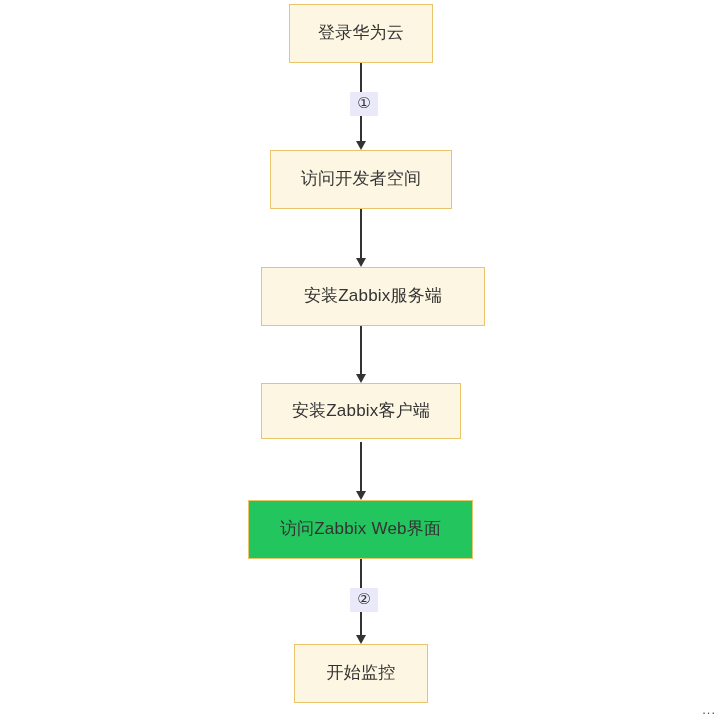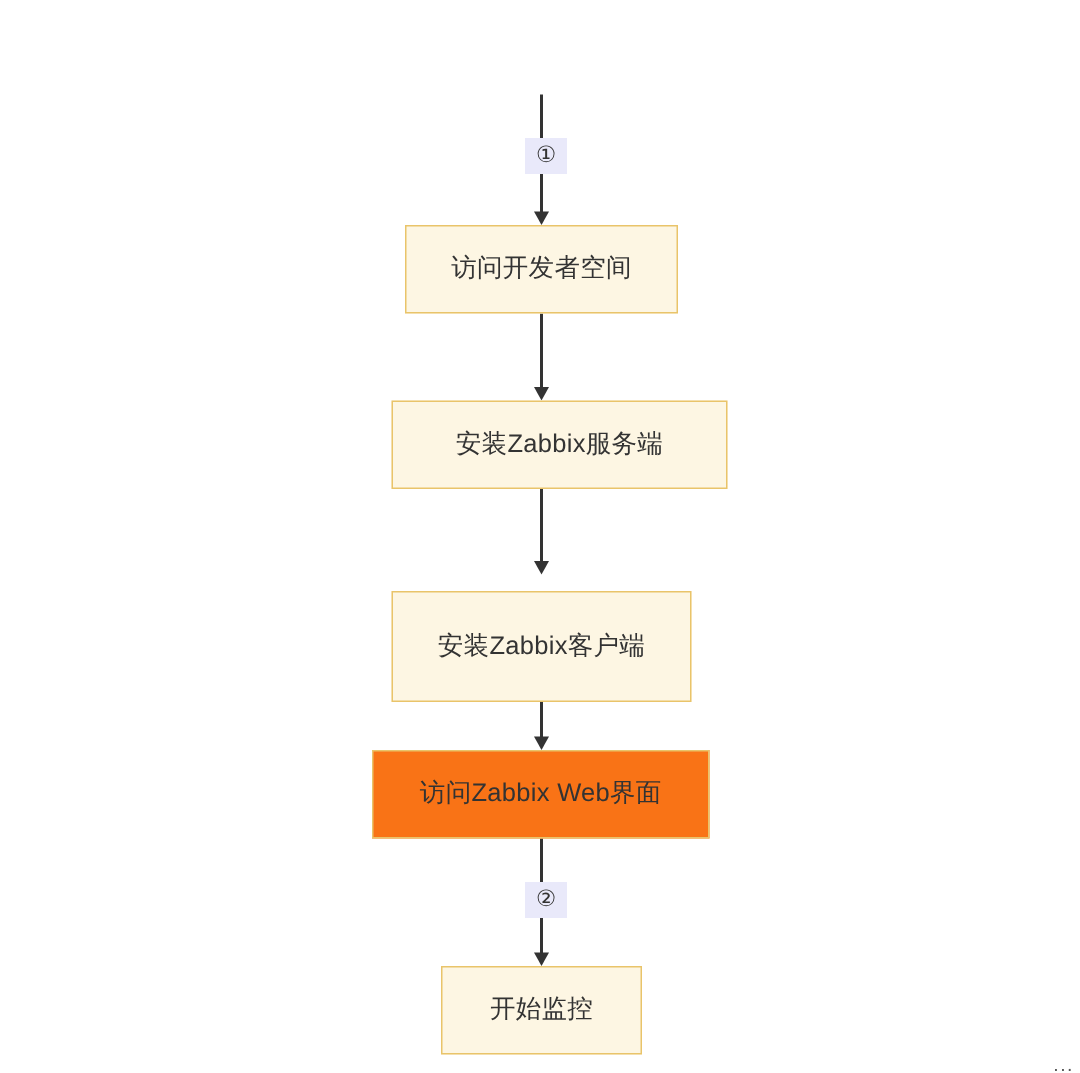--- a/index.html
+++ b/index.html
@@ -112,28 +112,31 @@
     </div>
     <div class="edge" style="left: 360.2px; top: 442px; width: 1.6px; height: 58px;">
       <div class="edge-line" style="height: 50px; background: rgb(51, 51, 51);"></div>
       <div class="edge-head" style="top: 49px; border-top-color: rgb(51, 51, 51);"></div>
     </div>
     <div class="edge" style="left: 360.2px; top: 559px; width: 1.6px; height: 85px;">
       <div class="edge-line" style="height: 77px; background: rgb(51, 51, 51);"></div>
       <div class="edge-head" style="top: 76px; border-top-color: rgb(51, 51, 51);"></div>
     </div>
     <div class="edge-marker" style="background: rgb(233, 233, 250); color: rgb(51, 51, 51); left: 350px; top: 588px; width: 22px;">②</div>
+    <div class="node" style="left: 289px; top: 4px; width: 144px; height: 59px; background: rgb(253, 246, 227); border-color: rgb(233, 196, 106);">
+      <span class="node-label" style="color: rgb(51, 51, 51);">登录华为云</span>
+    </div>
     <div class="node" style="left: 270px; top: 150px; width: 182px; height: 59px; background: rgb(253, 246, 227); border-color: rgb(233, 196, 106); text-align: right;">
       <span class="node-label" style="color: rgb(51, 51, 51);">访问开发者空间</span>
     </div>
     <div class="node" style="left: 261px; top: 267px; width: 224px; height: 59px; background: rgb(253, 246, 227); border-color: rgb(233, 196, 106);">
       <span class="node-label" style="color: rgb(51, 51, 51);">安装Zabbix服务端</span>
     </div>
-    <div class="node" style="left: 261px; top: 394px; width: 200px; height: 74px; background: rgb(253, 246, 227); border-color: rgb(233, 196, 106);">
+    <div class="node" style="left: 261px; top: 383px; width: 200px; height: 56px; background: rgb(253, 246, 227); border-color: rgb(233, 196, 106);">
       <span class="node-label" style="color: rgb(51, 51, 51);">安装Zabbix客户端</span>
     </div>
-    <div class="node" style="left: 248px; top: 500px; width: 225px; height: 59px; background: #f97316; border-color: rgb(233, 196, 106);">
+    <div class="node" style="left: 248px; top: 500px; width: 225px; height: 59px; background: #22c55e; border-color: rgb(233, 196, 106);">
       <span class="node-label" style="color: rgb(51, 51, 51);">访问Zabbix Web界面</span>
     </div>
     <div class="node" style="left: 294px; top: 644px; width: 134px; height: 59px; background: rgb(253, 246, 227); border-color: rgb(233, 196, 106);">
       <span class="node-label" style="color: rgb(51, 51, 51);">开始监控</span>
     </div>
   </div>
 
 </body></html>

